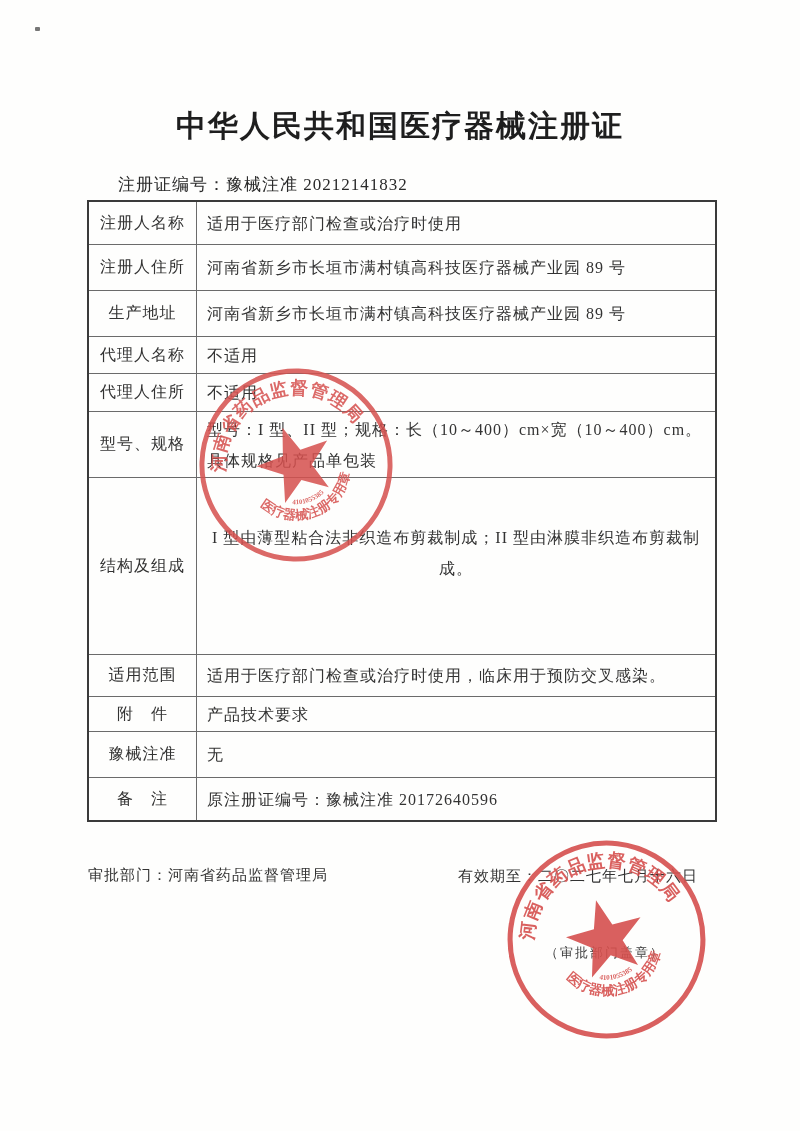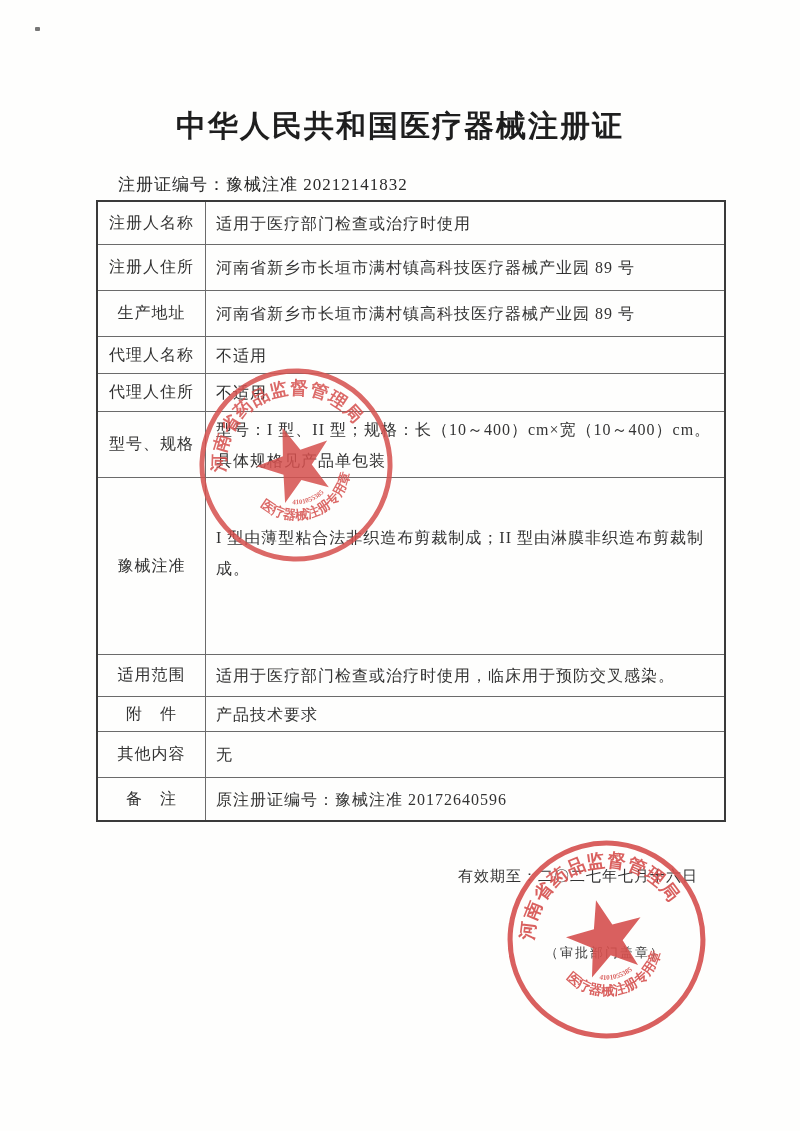--- a/index.html
+++ b/index.html
@@ -13,37 +13,37 @@
   }
   .speck{position:absolute;left:35px;top:27px;width:5px;height:4px;background:#555;opacity:.8;border-radius:1px;}
   .title{
     position:absolute;left:0;top:106px;width:100%;
     text-align:center;font-size:30px;font-weight:700;letter-spacing:2px;color:#1e1e1e;
   }
   .reg-line{
     position:absolute;left:118px;top:161px;font-size:17px;letter-spacing:1px;color:#2a2a2a;margin-top:12px;
   }
   .cert-table{
-    position:absolute;left:96px;top:200px;width:630px;
+    position:absolute;left:87px;top:200px;width:630px;
     border:2px solid #3a3a3a;box-sizing:border-box;
     font-size:16px;
   }
   .row{display:flex;box-sizing:border-box;border-bottom:1px solid #6b6b6b;}
   .row:last-child{border-bottom:none;}
   .label-cell{
     width:108px;flex:0 0 108px;border-right:1px solid #6b6b6b;box-sizing:border-box;
     display:flex;align-items:center;justify-content:center;
     text-align:center;letter-spacing:1px;color:#333;
   }
   .value-cell{
     flex:1;box-sizing:border-box;padding:4px 10px;
     display:flex;align-items:center;
     letter-spacing:1px;line-height:31px;color:#333;
   }
-  .value-top{align-items:flex-start;padding-top:44px;}
+  .value-top{align-items:flex-start;padding-top:44px;text-align:center;}
   .footer-dept{position:absolute;left:88px;top:866px;font-size:15px;letter-spacing:1px;color:#333;}
   .footer-dates{position:absolute;left:458px;top:863px;font-size:15px;letter-spacing:1px;line-height:26px;color:#333;}
   .footer-dates div{white-space:nowrap;}
   .stamp-note{position:absolute;left:545px;top:944px;font-size:13px;letter-spacing:2px;color:#3c3c3c;}
   .seal{position:absolute;pointer-events:none;}
   .seal-mid{left:197px;top:366px;width:198px;height:198px;transform:rotate(-20deg);opacity:.85;}
   .seal-bot{left:505px;top:838px;width:203px;height:203px;transform:rotate(-15deg);opacity:.9;}
   .seal text{font-family:"Liberation Serif","DejaVu Serif",serif;font-weight:700;}
 </style>
 </head>
@@ -75,41 +75,42 @@
     </div>
     <div class="row" style="height:38px">
       <div class="label-cell">代理人住所</div>
       <div class="value-cell">不适用</div>
     </div>
     <div class="row" style="height:66px">
       <div class="label-cell">型号、规格</div>
       <div class="value-cell">型号：I 型、II 型；规格：长（10～400）cm×宽（10～400）cm。具体规格见产品单包装</div>
     </div>
     <div class="row" style="height:177px">
-      <div class="label-cell">豫械注准</div>
+      <div class="label-cell">结构及组成</div>
       <div class="value-cell value-top">I 型由薄型粘合法非织造布剪裁制成；II 型由淋膜非织造布剪裁制成。</div>
     </div>
     <div class="row" style="height:42px">
       <div class="label-cell">适用范围</div>
       <div class="value-cell">适用于医疗部门检查或治疗时使用，临床用于预防交叉感染。</div>
     </div>
     <div class="row" style="height:35px">
       <div class="label-cell">附　件</div>
       <div class="value-cell">产品技术要求</div>
     </div>
     <div class="row" style="height:46px">
-      <div class="label-cell">其他内容</div>
+      <div class="label-cell">豫械注准</div>
       <div class="value-cell">无</div>
     </div>
     <div class="row" style="height:42px">
       <div class="label-cell">备　注</div>
       <div class="value-cell">原注册证编号：豫械注准 20172640596</div>
     </div>
   </div>
 
+  <div class="footer-dept"><span>审批部门：</span><span>河南省药品监督管理局</span></div>
 
   <div class="footer-dates">
     <div><span>有效期至：</span><span>二〇二七年七月十六日</span></div>
   </div>
 
   <div class="stamp-note">（审批部门盖章）</div>
 
   <svg class="seal seal-mid" viewBox="0 0 200 200">
     <defs>
       <path id="sealA-top" d="M 32.3,124.6 A 72,72 0 1 1 167.7,124.6" fill="none"></path>

